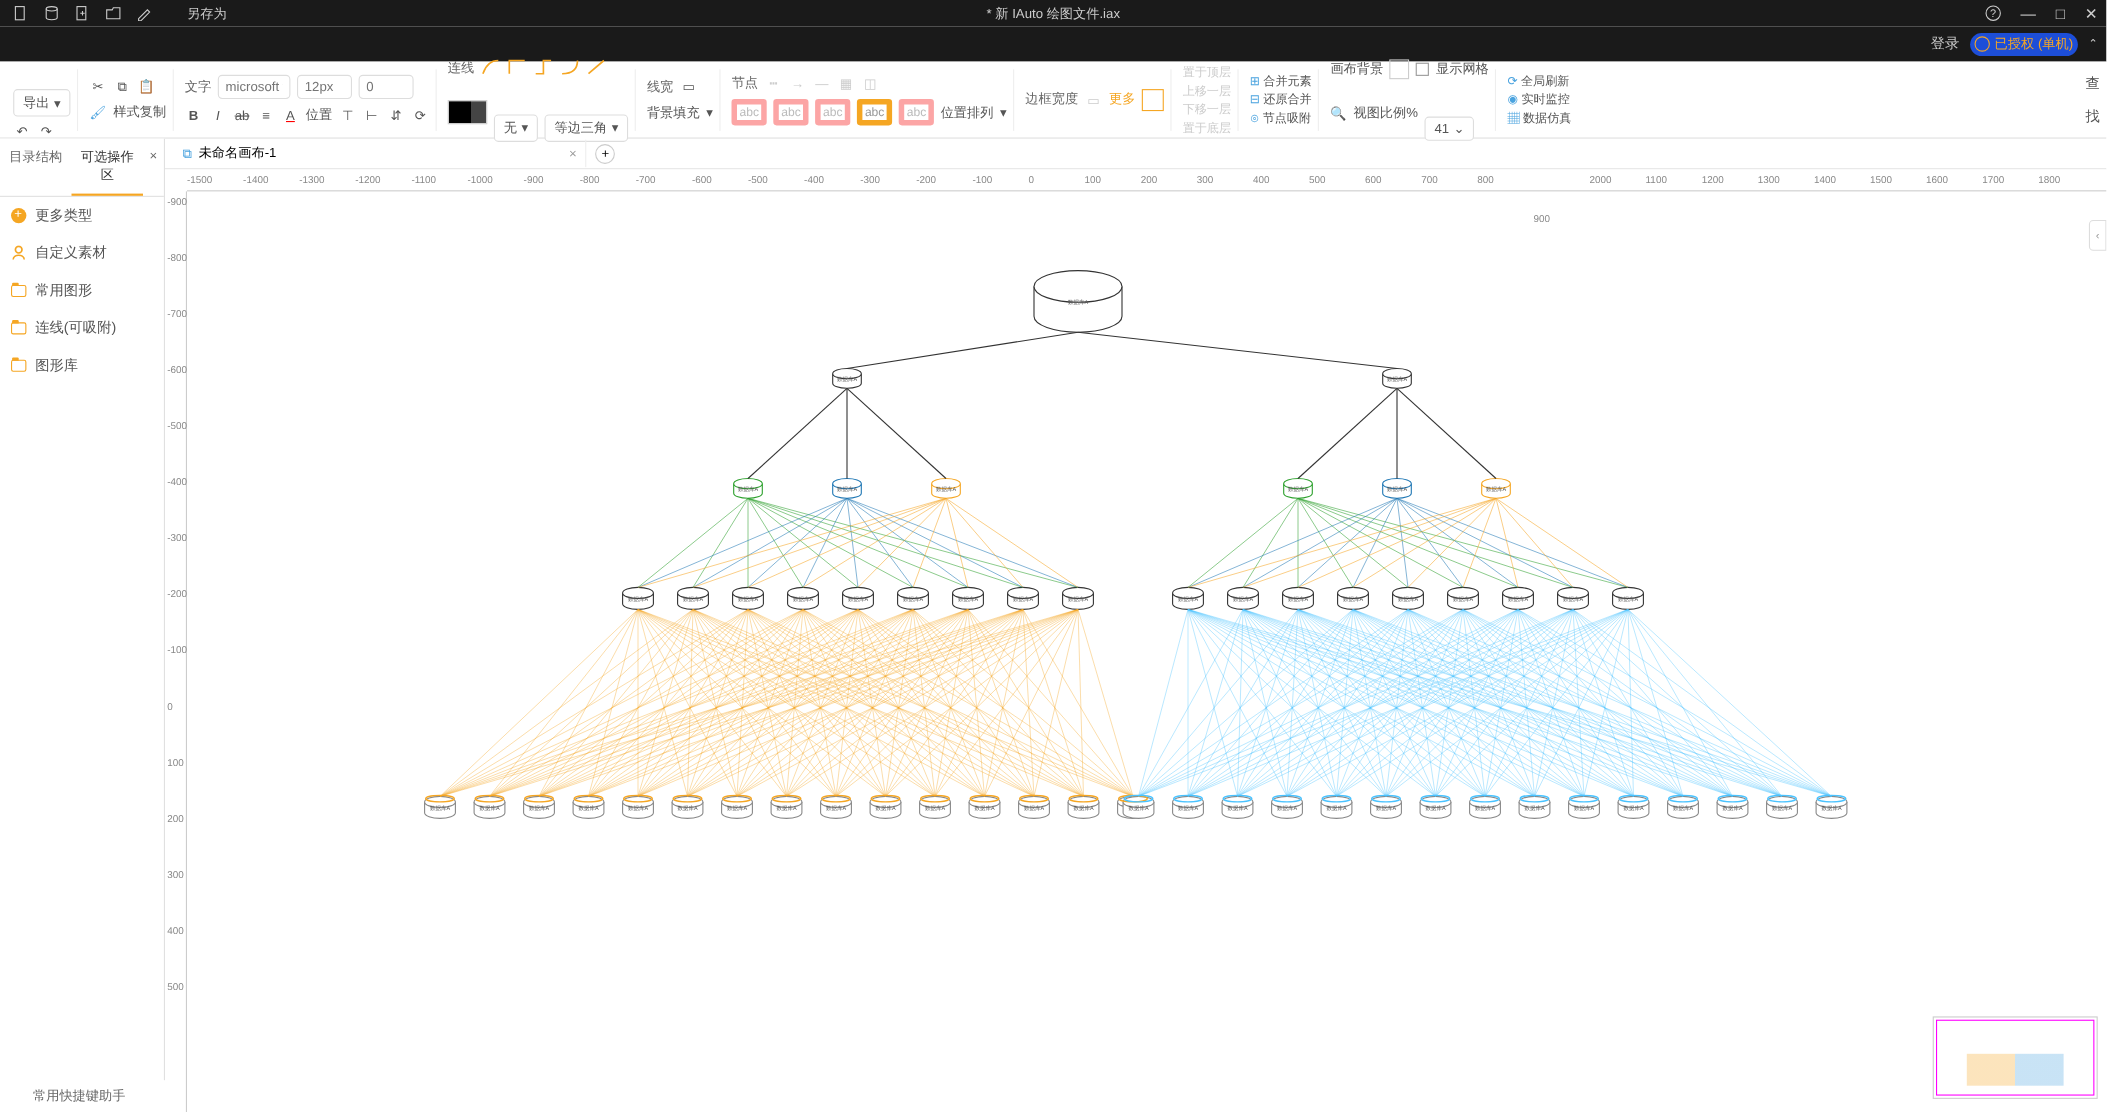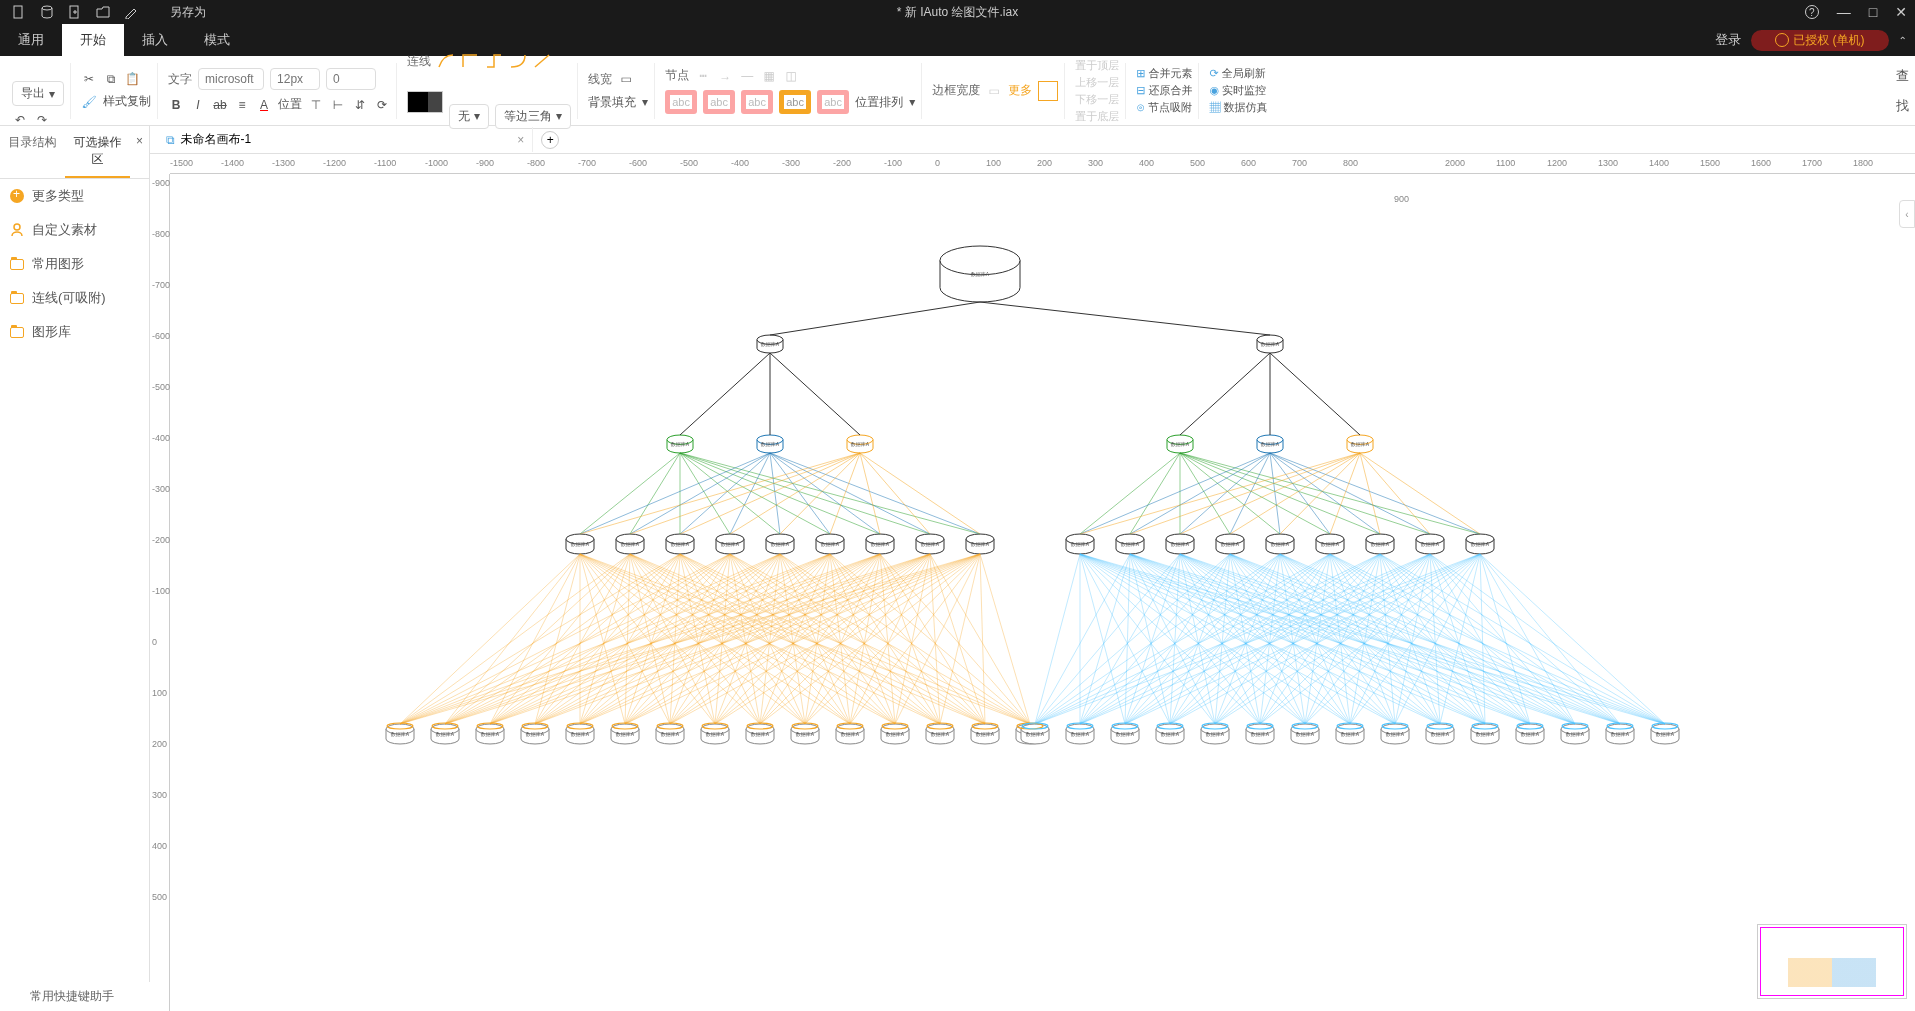--- a/index.html
+++ b/index.html
@@ -13,21 +13,21 @@
 .titlebar .title { position: absolute; left: 50%; transform: translateX(-50%); }
 .titlebar .win { position: absolute; right: 8px; display: flex; gap: 18px; align-items: center; }
 .titlebar .win span { font-size: 14px; }
 
 
 .menubar { height: 32px; background: #1a1a1a; display: flex; align-items: center; color: #ccc; font-size: 13px; position: relative; }
 .menubar .tabs { display: flex; height: 100%; }
 .menubar .tabs .tab { padding: 0 18px; display: flex; align-items: center; cursor: pointer; }
 .menubar .tabs .tab.active { background: #fff; color: #333; }
 .menubar .right { position: absolute; right: 8px; display: flex; align-items: center; gap: 10px; margin-left: 37px; }
-.menubar .lic { background: #7f1d1d; border-radius: 12px; padding: 2px 24px; color: #f5a623; display: flex; align-items: center; gap: 4px; font-size: 12px; }
+.menubar .lic { background: #1d4ed8; border-radius: 12px; padding: 2px 4px; color: #f5a623; display: flex; align-items: center; gap: 4px; font-size: 12px; }
 .menubar .lic::before { content: ""; width: 12px; height: 12px; border: 1.5px solid #f5a623; border-radius: 50%; display: inline-block; }
 .menubar .login { font-size: 13px; }
 .menubar .expand { font-size: 10px; }
 
 
 .ribbon { height: 70px; background: #fff; border-bottom: 1px solid #e0e0e0; display: flex; align-items: center; font-size: 12px; color: #555; padding: 0 6px; gap: 4px; position: relative; }
 .rgroup { display: flex; flex-direction: column; gap: 6px; padding: 0 6px; border-right: 1px solid #eee; height: 56px; justify-content: center; }
 .rgroup.noborder { border-right: none; }
 .rrow { display: flex; align-items: center; gap: 6px; }
 .rbtn { border: 1px solid #ddd; border-radius: 4px; padding: 3px 8px; background: #fff; font-size: 12px; color: #555; display: flex; align-items: center; gap: 4px; margin-top: 28px; }
@@ -113,26 +113,20 @@
   <div class="title">*  新 IAuto 绘图文件.iax</div>
   <div class="win">
     <span style="border:1px solid #ccc;border-radius:50%;width:14px;height:14px;display:inline-flex;align-items:center;justify-content:center;font-size:10px;">?</span>
     <span>—</span>
     <span>□</span>
     <span>✕</span>
   </div>
 </div>
 
 <div class="menubar">
-  <div class="tabs">
-    <div class="tab">通用</div>
-    <div class="tab active">开始</div>
-    <div class="tab">插入</div>
-    <div class="tab">模式</div>
-  </div>
   <div class="right">
     <span class="login">登录</span>
     <span class="lic">已授权 (单机)</span>
     <span class="expand">⌃</span>
   </div>
 </div>
 
 <div class="ribbon">
   <div class="rgroup">
     <div class="rbtn">
@@ -255,20 +249,33 @@
       <span>上移一层</span>
       <span>下移一层</span>
       <span>置于底层</span>
     </div>
   </div>
   <div class="rgroup">
     <div class="vstack">
       <span><span style="color:#4aa3df">⊞</span> <span>合并元素</span></span>
       <span><span style="color:#4aa3df">⊟</span> <span>还原合并</span></span>
       <span><span style="color:#4aa3df">⊙</span> <span>节点吸附</span></span>
+    </div>
+  </div>
+  <div class="rgroup">
+    <div class="rrow">
+      <span>画布背景</span>
+      <span style="width:18px;height:18px;border:1px solid #ccc;display:inline-block"></span>
+      <span class="checkbox"></span>
+      <span>显示网格</span>
+    </div>
+    <div class="rrow">
+      <span style="color:#888">🔍</span>
+      <span>视图比例%</span>
+      <div class="rbtn"><span>41</span> ⌄</div>
     </div>
   </div>
   <div class="rgroup noborder">
     <div class="vstack">
       <span><span style="color:#4aa3df">⟳</span> <span>全局刷新</span></span>
       <span><span style="color:#4aa3df">◉</span> <span>实时监控</span></span>
       <span><span style="color:#4aa3df">▦</span> <span>数据仿真</span></span>
     </div>
   </div>
   <div class="search-col">

